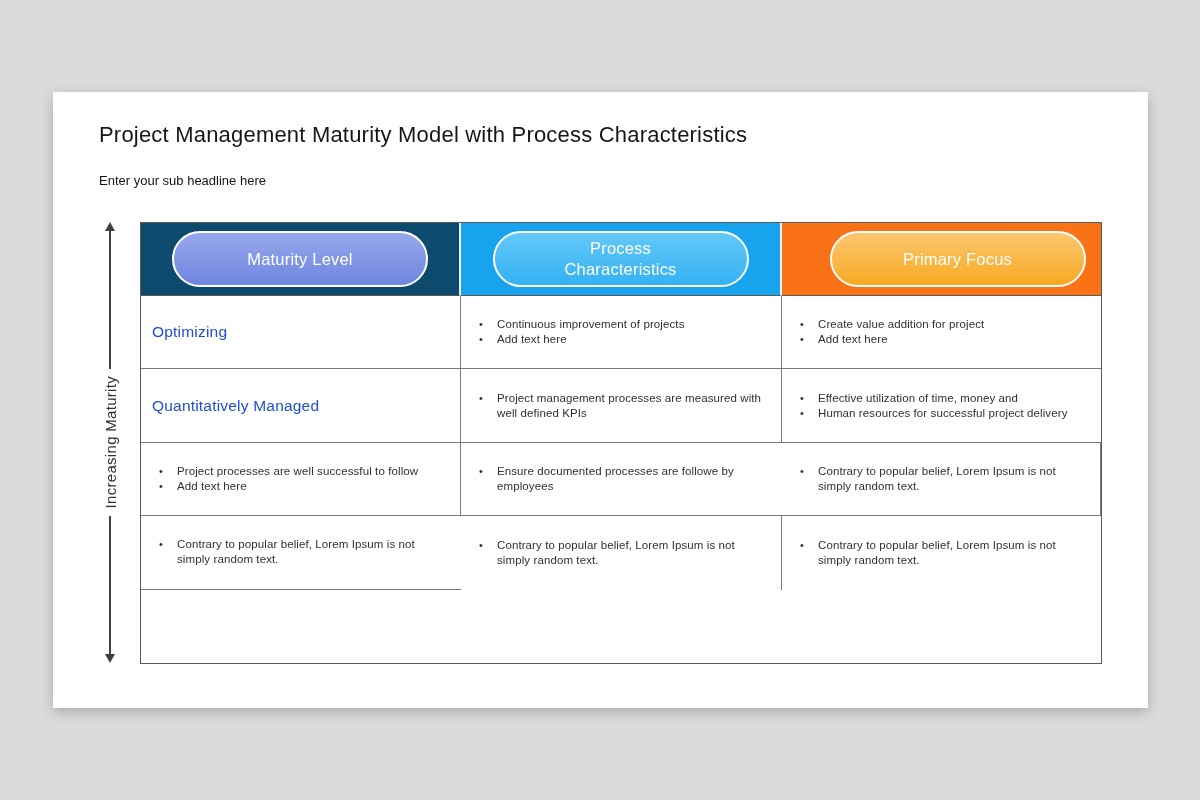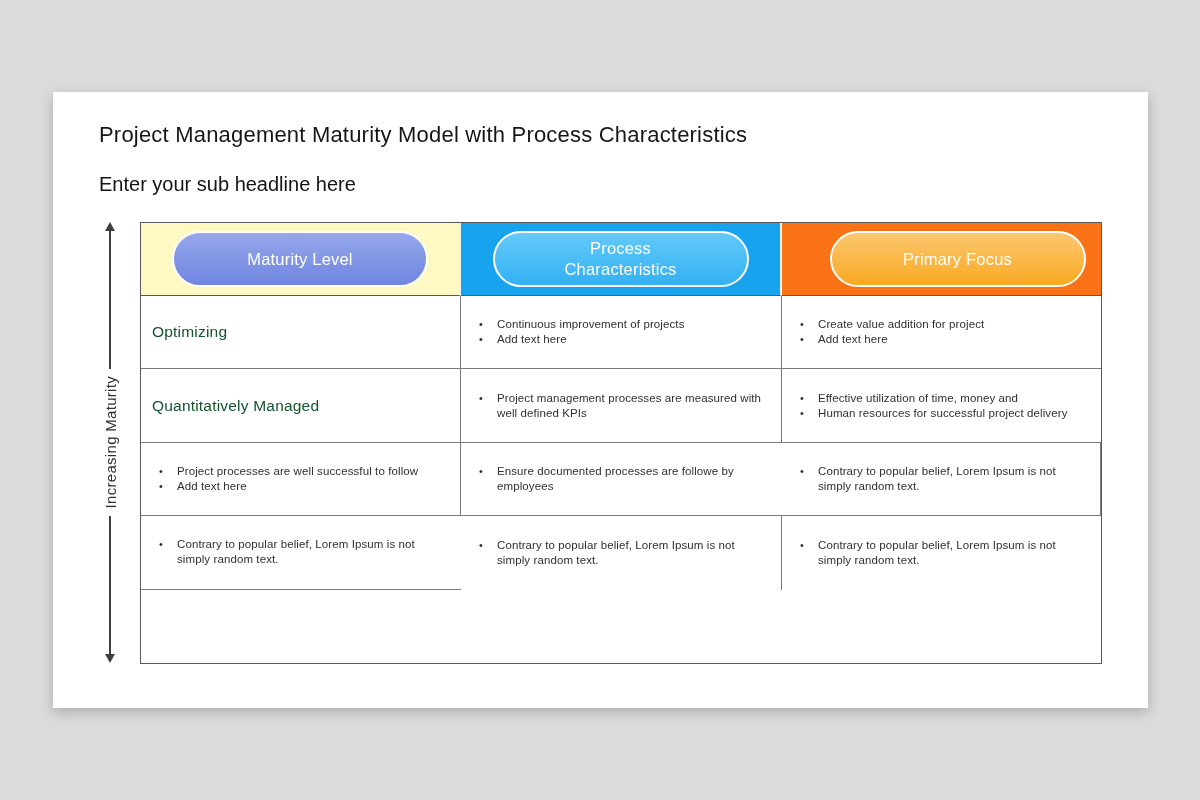--- a/index.html
+++ b/index.html
@@ -16,21 +16,21 @@
     background:#ffffff;
     box-shadow:0 4px 12px rgba(0,0,0,0.22);
   }
   .title {
     position:absolute; left:46px; top:30px;
     font-size:22px; font-weight:400; color:#161616;
     letter-spacing:0.2px; white-space:nowrap;
   }
   .subtitle {
     position:absolute; left:46px; top:81px;
-    font-size:20px; color:#141414;
+    font-size:13px; color:#141414;
   }
   
   .axis {
     position:absolute; left:47px; top:130px;
     width:20px; height:441px;
     display:flex; flex-direction:column; align-items:center;
   }
   .arrowhead { width:0; height:0; }
   .arrowhead.up   { border-left:5px solid transparent; border-right:5px solid transparent; border-bottom:9px solid #3f3f3f; }
   .arrowhead.down { border-left:5px solid transparent; border-right:5px solid transparent; border-top:9px solid #3f3f3f; }
@@ -66,21 +66,21 @@
     max-width:158px; line-height:1.25; letter-spacing:0.2px;
   }
   .cell {
     border-right:1px solid #7a7a7a;
     border-bottom:1px solid #7a7a7a;
     display:flex; flex-direction:column; justify-content:center;
   }
   .cell.last-col { border-right:none; }
   .cell.last-row { border-bottom:none; }
   .level-cell { padding-left:11px; }
-  .level-label { font-size:15.5px; color:#14532d; letter-spacing:0.2px; }
+  .level-label { font-size:15.5px; color:#1d4ed8; letter-spacing:0.2px; }
   .bullet-cell { padding:8px 12px 8px 14px; }
   .bullet-cell ul { list-style:none; }
   .bullet-cell li {
     display:flex; font-size:11.5px; color:#303030;
     line-height:1.3; letter-spacing:0.1px;
   }
   .blt { width:22px; flex:0 0 22px; text-align:left; padding-left:4px; font-size:11px; }
   .btxt { flex:1; padding-right:4px; }
 </style>
 </head>
@@ -92,21 +92,21 @@
 
   <div class="axis">
     <div class="arrowhead up"></div>
     <div class="axis-line"></div>
     <div class="axis-label">Increasing Maturity</div>
     <div class="axis-line"></div>
     <div class="arrowhead down"></div>
   </div>
 
   <div class="pm-table" id="pmTable">
-    <div class="hcell" style="background: #fef9c3;">
+    <div class="hcell" style="background: #0c4a6e;">
       <div class="pill" style="background: linear-gradient(rgb(150, 167, 235) 0%, rgb(111, 134, 224) 100%);">
         <span class="pill-label">Maturity Level</span>
       </div>
     </div>
     <div class="hcell" style="background: rgb(23, 163, 238);">
       <div class="pill" style="background: linear-gradient(rgb(99, 201, 248) 0%, rgb(52, 177, 244) 100%);">
         <span class="pill-label">Process Characteristics</span>
       </div>
     </div>
     <div class="hcell" style="background: #f97316; padding-left: 32px;">

